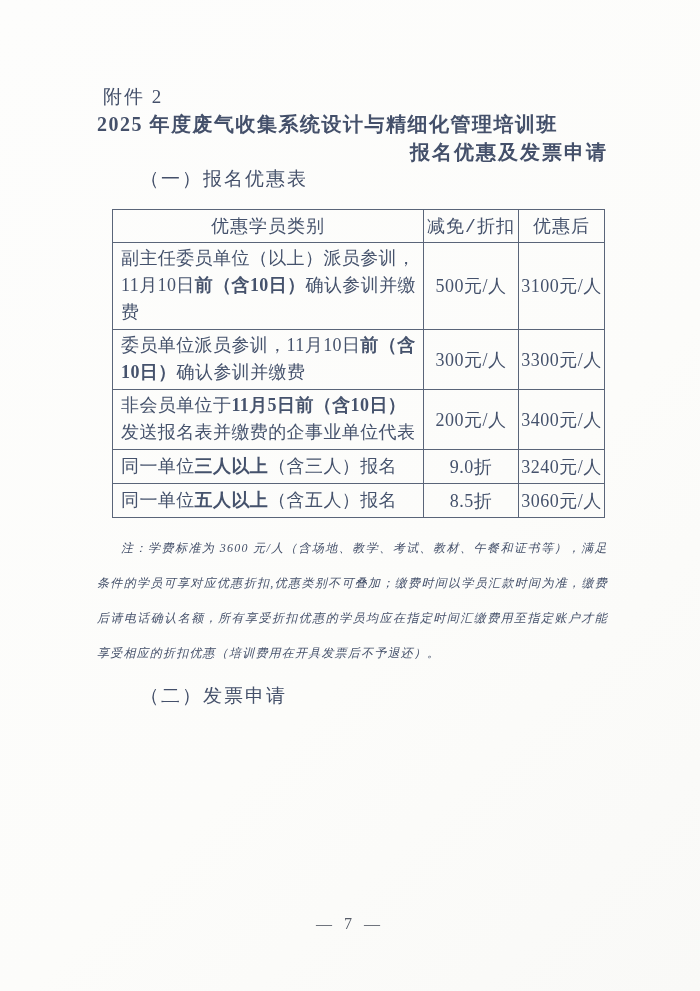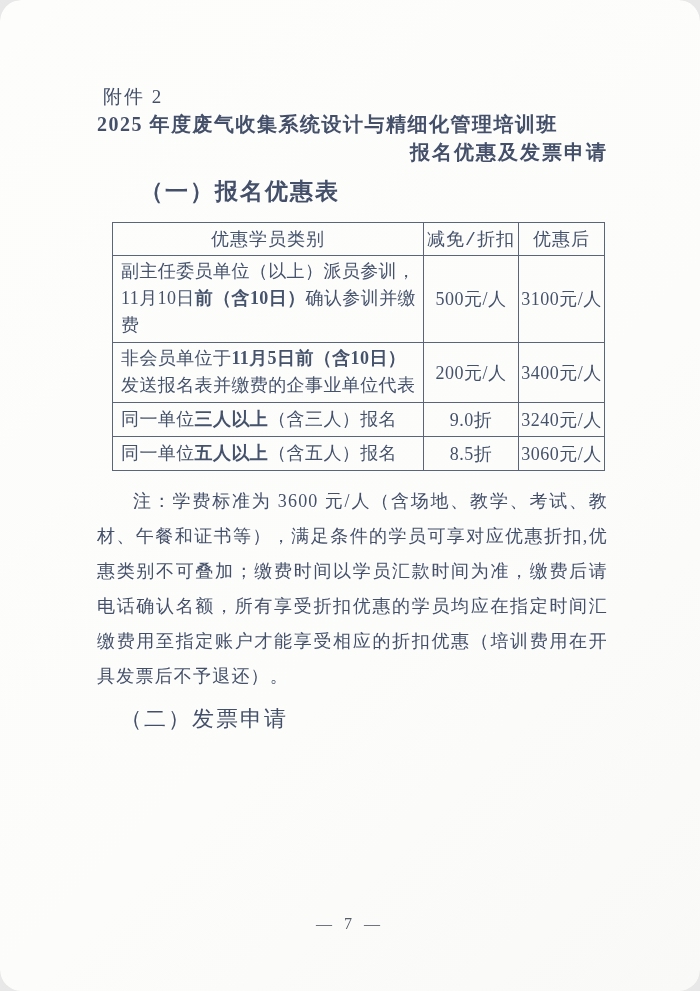--- a/index.html
+++ b/index.html
@@ -1,15 +1,15 @@
 <!DOCTYPE html>
 <html><head>
 <meta charset="utf-8">
 <style>
-  * { margin:0; padding:0; box-sizing:border-box;border-radius:21px; }
+  * { margin:0; padding:0; box-sizing:border-box; }
   html,body { background:#e8e8e8; }
   .page {
     position:relative;
     width:700px; height:991px;
     margin:0 auto;
     background:linear-gradient(135deg,#fdfdfc 0%,#fcfcfa 60%,#f9f9f7 100%);
     font-family:"Liberation Serif","DejaVu Serif",serif;
     color:#44506a;
     overflow:hidden;
   }
@@ -21,22 +21,22 @@
   }
   .title1 {
     margin-top:0; text-align:left; font-weight:bold;
     font-size:20px; letter-spacing:1.5px; line-height:28px;
   }
   .title2 {
     text-align:right; font-weight:bold; font-size:20px;
     letter-spacing:2px; line-height:28px;
   }
   .sec-head {
-    margin-top:13px; margin-left:43px; font-size:23px;
-    letter-spacing:2px; line-height:26px;font-weight:bold;
+    margin-top:0; margin-left:43px; font-size:19px;
+    letter-spacing:2px; line-height:26px;
   }
   table.disc {
     margin-top:17px; margin-left:15px; width:492px;
     border-collapse:collapse; table-layout:fixed;
     font-size:18px; color:#45526c;
   }
   table.disc col.c1 { width:311px; }
   table.disc col.c2 { width:95px; }
   table.disc col.c3 { width:86px; }
   table.disc th, table.disc td {
@@ -46,25 +46,25 @@
     font-weight:normal; text-align:center; height:33px;
     letter-spacing:1px; font-size:18px;font-family:Liberation Mono, monospace;
   }
   td.cat {
     text-align:left; padding:2px 6px 3px 8px;
     line-height:27px; letter-spacing:0.4px;
   }
   td.val { text-align:center; letter-spacing:0.5px; height:34px; }
   .b { font-weight:bold; }
   .note {
-    margin-top:13px; font-size:18px; line-height:35px;
-    text-align:justify; text-indent:2em; letter-spacing:1.2px;
+    margin-top:13px; font-size:12px; line-height:35px;
+    text-align:justify; text-indent:2em; letter-spacing:1.2px;font-style:italic;
   }
   .sec-head2 {
-    margin-top:11px; margin-left:23px; font-size:22px;
+    margin-top:11px; margin-left:43px; font-size:19px;
     letter-spacing:2px; line-height:28px;
   }
   .invoice {
     margin-top:6px; font-size:19px; line-height:36px;
     text-align:justify; text-indent:2em; letter-spacing:1.2px;
   }
   .url {
     font-family:"DejaVu Sans Mono","Liberation Mono",monospace;
     font-size:16.5px; letter-spacing:1.5px;
   }
@@ -100,20 +100,25 @@
             <th>优惠后</th>
           </tr>
       </thead>
       <tbody>
           <tr>
             <td class="cat"><span>副主任委员单位（以上）派员参训，11月10日</span><span class="b">前（含10日）</span><span>确认参训并缴费</span></td>
             <td class="val">500元/人</td>
             <td class="val">3100元/人</td>
           </tr>
           <tr>
+            <td class="cat"><span>委员单位派员参训，11月10日</span><span class="b">前（含10日）</span><span>确认参训并缴费</span></td>
+            <td class="val">300元/人</td>
+            <td class="val">3300元/人</td>
+          </tr>
+          <tr>
             <td class="cat"><span>非会员单位于</span><span class="b">11月5日前（含10日）</span><span>发送报名表并缴费的企事业单位代表</span></td>
             <td class="val">200元/人</td>
             <td class="val">3400元/人</td>
           </tr>
           <tr>
             <td class="cat"><span>同一单位</span><span class="b">三人以上</span><span>（含三人）报名</span></td>
             <td class="val">9.0折</td>
             <td class="val">3240元/人</td>
           </tr>
           <tr>

